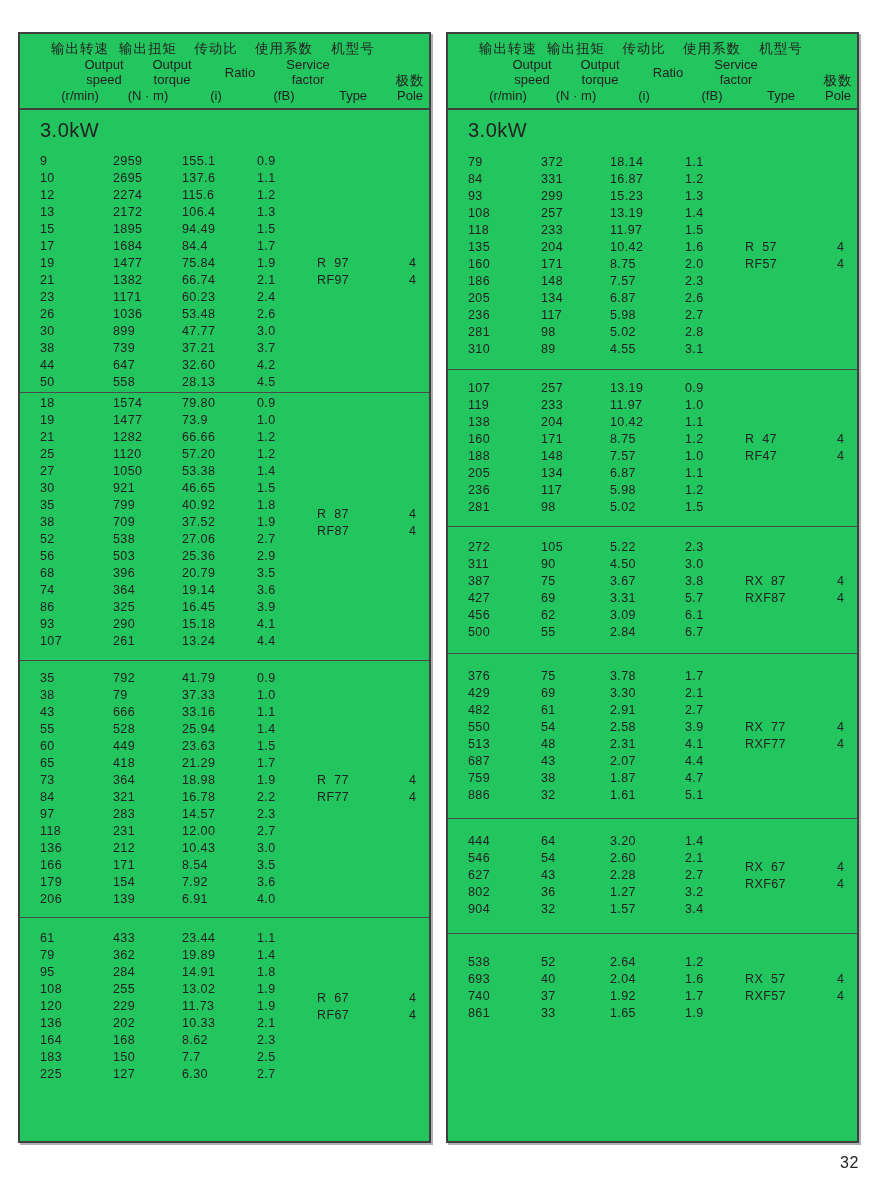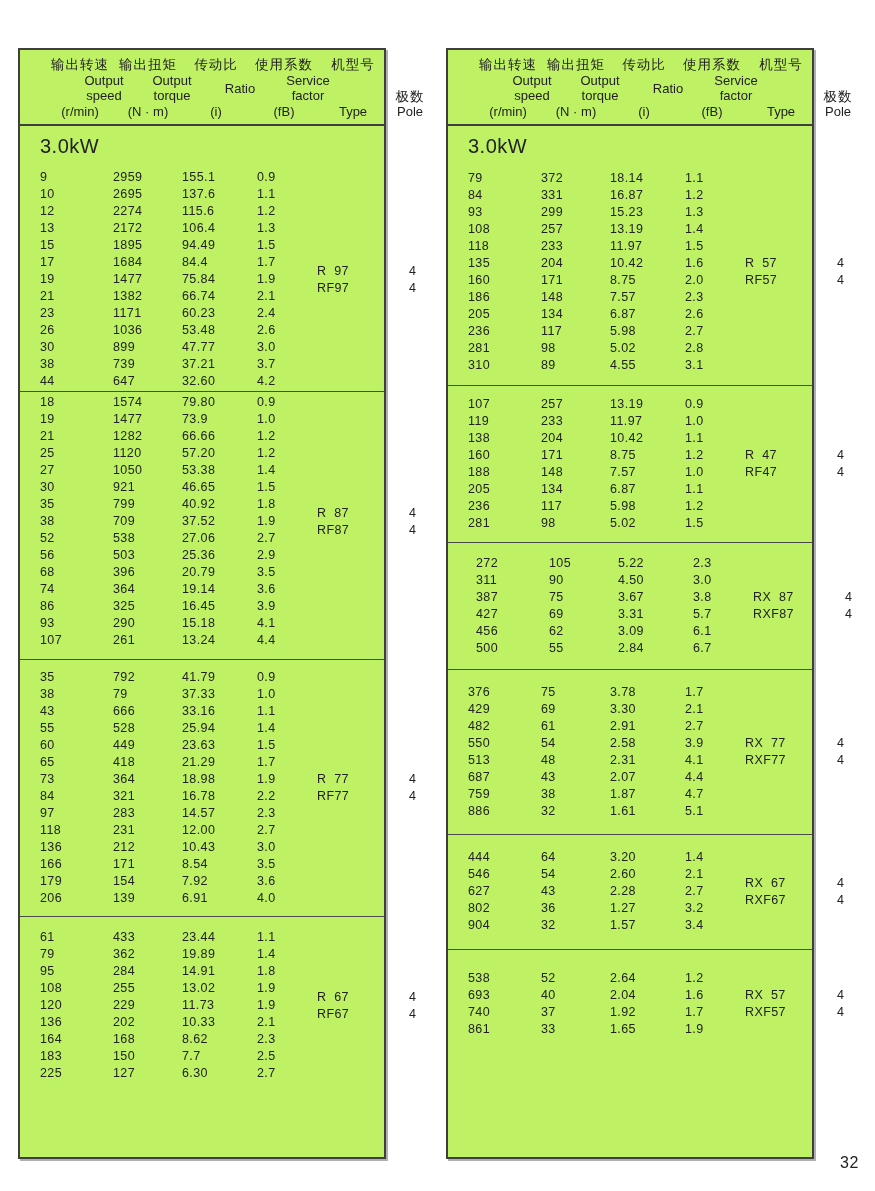--- a/index.html
+++ b/index.html
@@ -5,26 +5,26 @@
   html, body { margin: 0; padding: 0; }
   body {
     width: 875px; height: 1191px;
     background: #ffffff;
     font-family: "Liberation Sans", sans-serif;
     color: #222;
     position: relative;
     overflow: hidden;
   }
   .tbox {
-    position: absolute; top: 48px;
-    width: 368px; height: 1111px;
+    position: absolute; top: 32px;
+    width: 413px; height: 1111px;
     border: 2px solid #3f3f3f;
     box-shadow: 2px 2px 0 0 #b0b0b0;
     box-sizing: border-box;
-    background: #bef264;
+    background: #22c55e;
   }
   #left-box  { left: 18px; }
   #right-box { left: 446px; }
 
   
   .thead {
     height: 76px;
     border-bottom: 2px solid #3f3f3f;
     position: relative;
     box-sizing: border-box;
@@ -76,21 +76,21 @@
   .typecol { left: 297px; }
   .polecol { left: 389px; }
 
   
   .lb1 { padding: 3px 0 1px; }
   .lb2 { padding: 2px 0 10px; }
   .lb3 { padding: 9px 0 9px; }
   .lb4 { padding: 12px 0 0; }
   .rb1 { padding: 4px 0 11px; }
   .rb2 { padding: 10px 0 10px; }
-  .rb3 { padding: 12px 8px 12px; }
+  .rb3 { padding: 12px 0 12px; }
   .rb4 { padding: 14px 0 14px; }
   .rb5 { padding: 14px 0 15px; }
   .rb6 { padding: 20px 0 0; }
 
   .pagenum {
     position: absolute; left: 840px; top: 1154px;
     font-size: 16px; letter-spacing: 0.5px; color: #222;
   }
 </style>
 </head>
@@ -204,20 +204,26 @@
               <span class="cv cv2">739</span>
               <span class="cv cv3">37.21</span>
               <span class="cv cv4">3.7</span>
             </div>
             <div class="row">
               <span class="cv cv1">44</span>
               <span class="cv cv2">647</span>
               <span class="cv cv3">32.60</span>
               <span class="cv cv4">4.2</span>
             </div>
+            <div class="row">
+              <span class="cv cv1">50</span>
+              <span class="cv cv2">558</span>
+              <span class="cv cv3">28.13</span>
+              <span class="cv cv4">4.5</span>
+            </div>
             <div class="typecol">R  97<br>RF97</div>
             <div class="polecol">4<br>4</div>
           </div>
         </div>
         <div class="block lb2">
           <div class="rows">
             <div class="row">
               <span class="cv cv1">18</span>
               <span class="cv cv2">1574</span>
               <span class="cv cv3">79.80</span>

